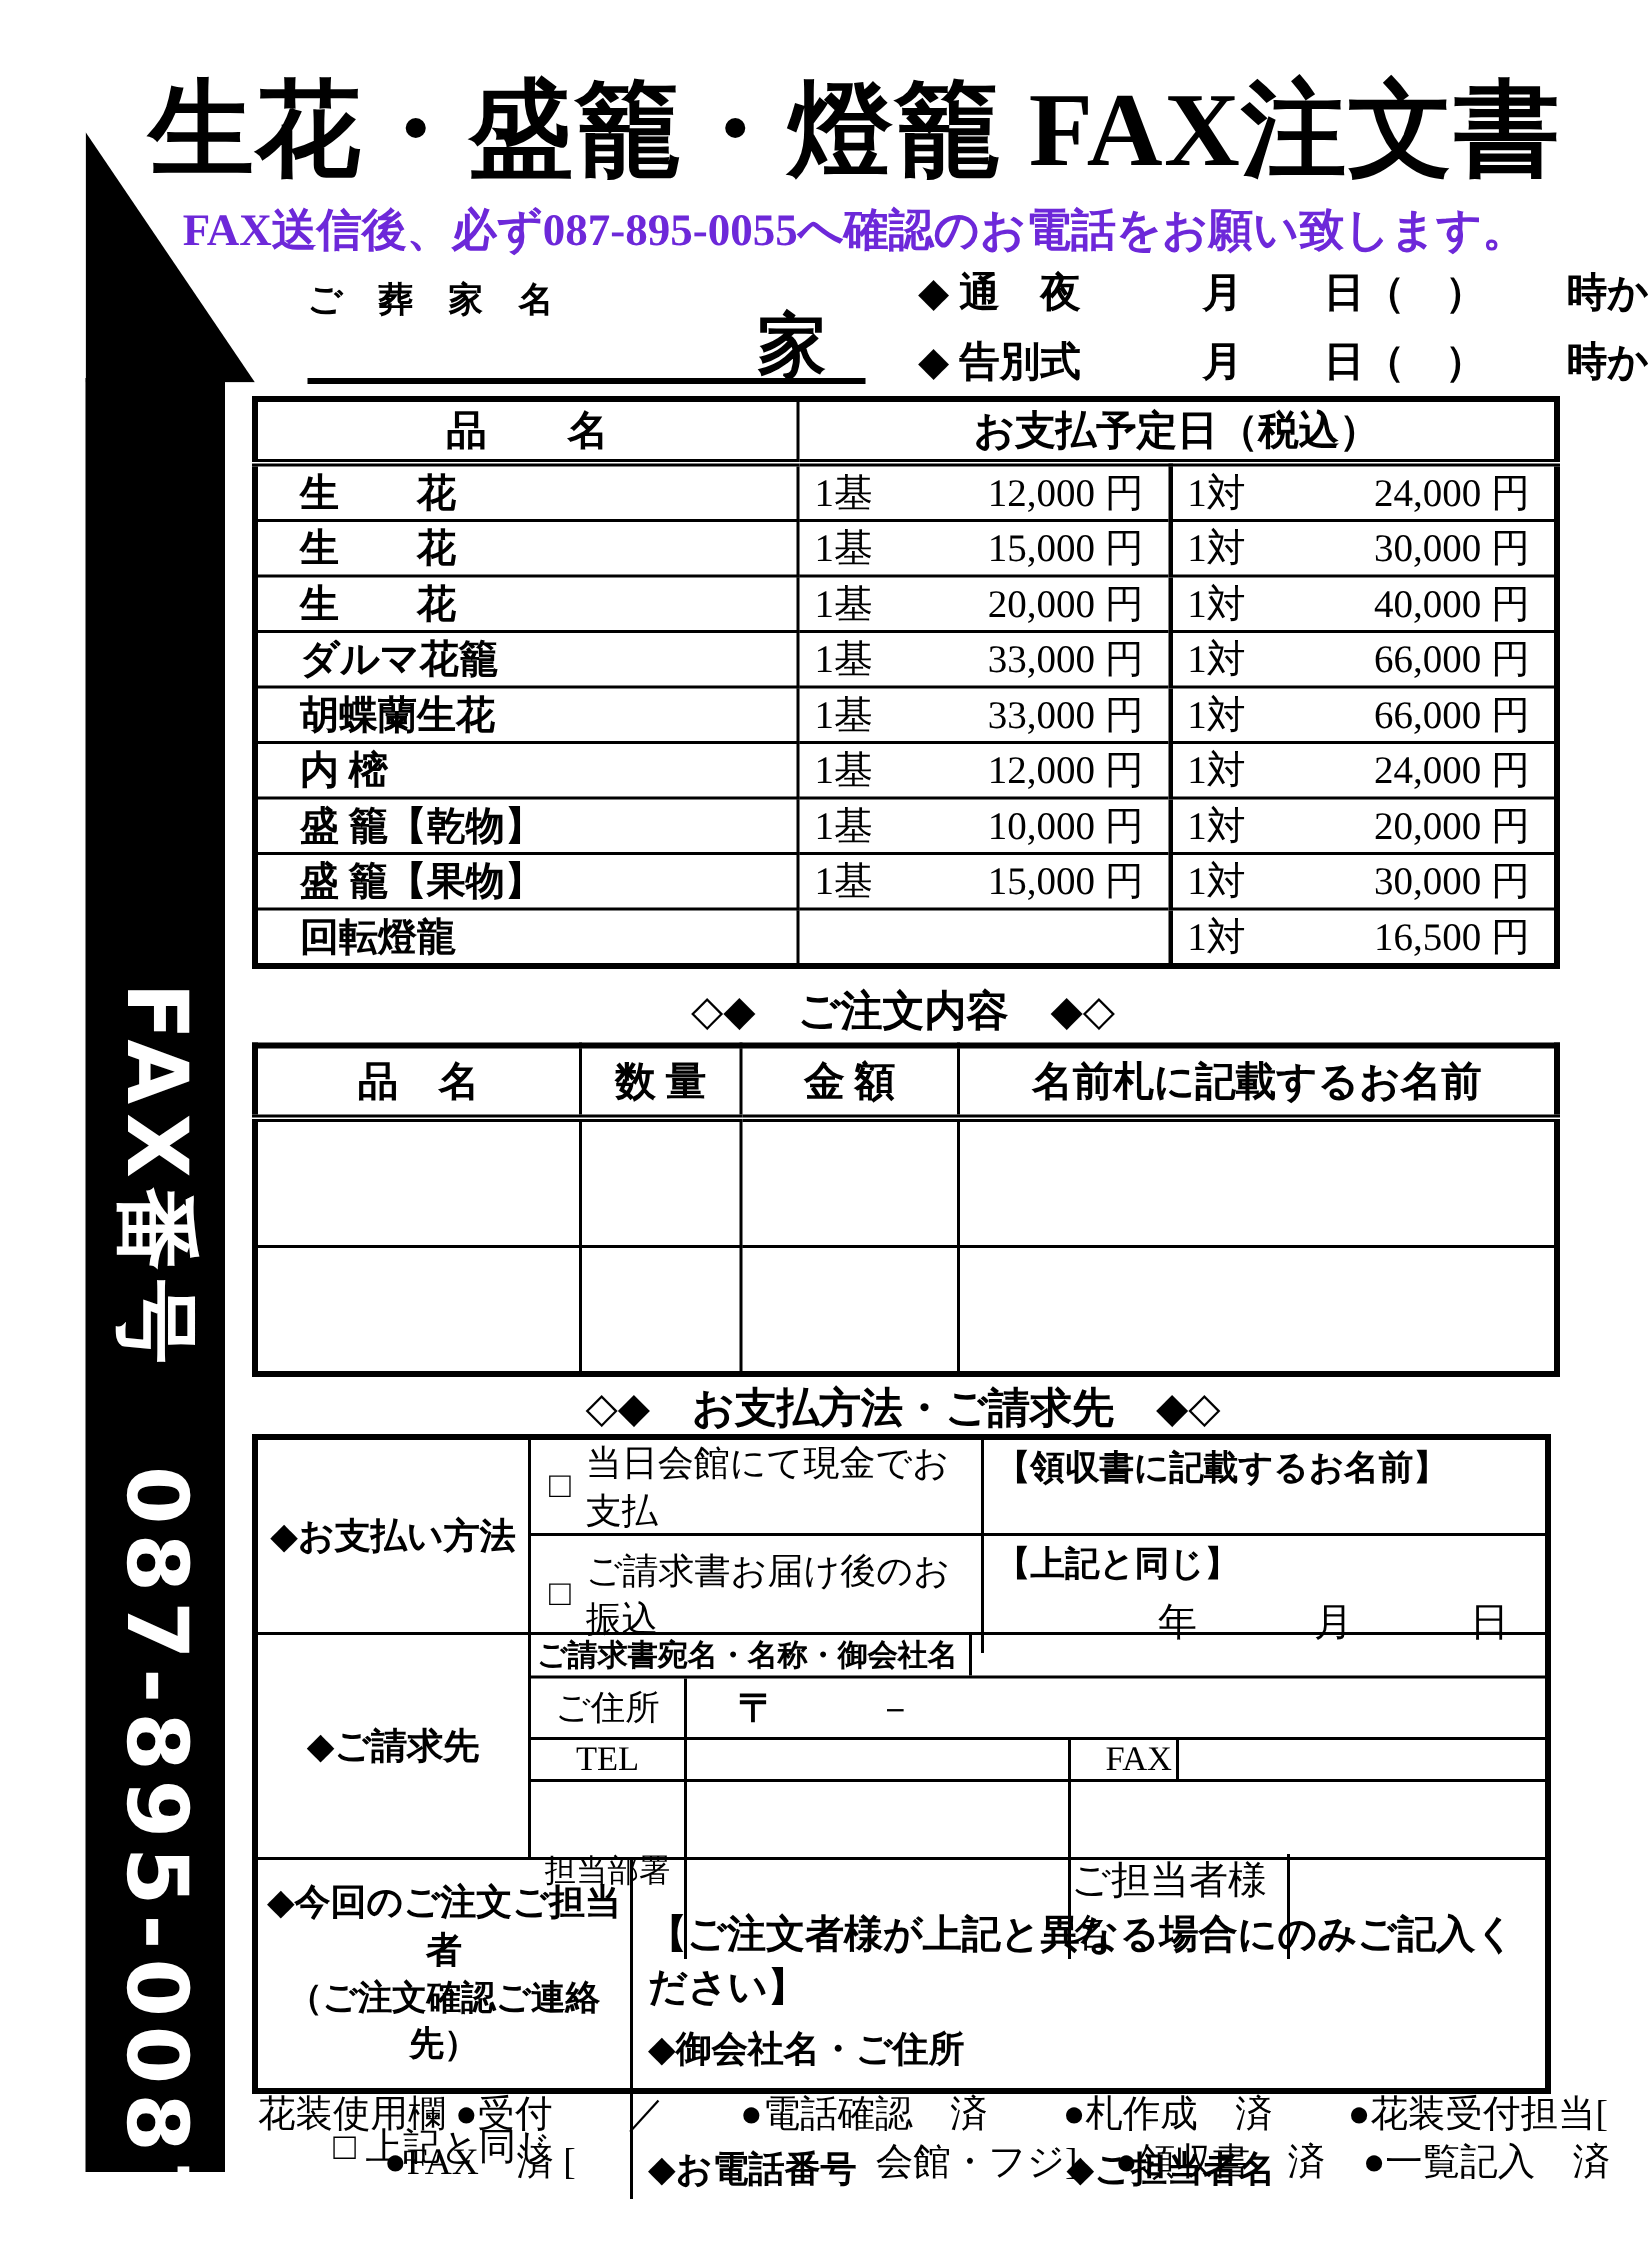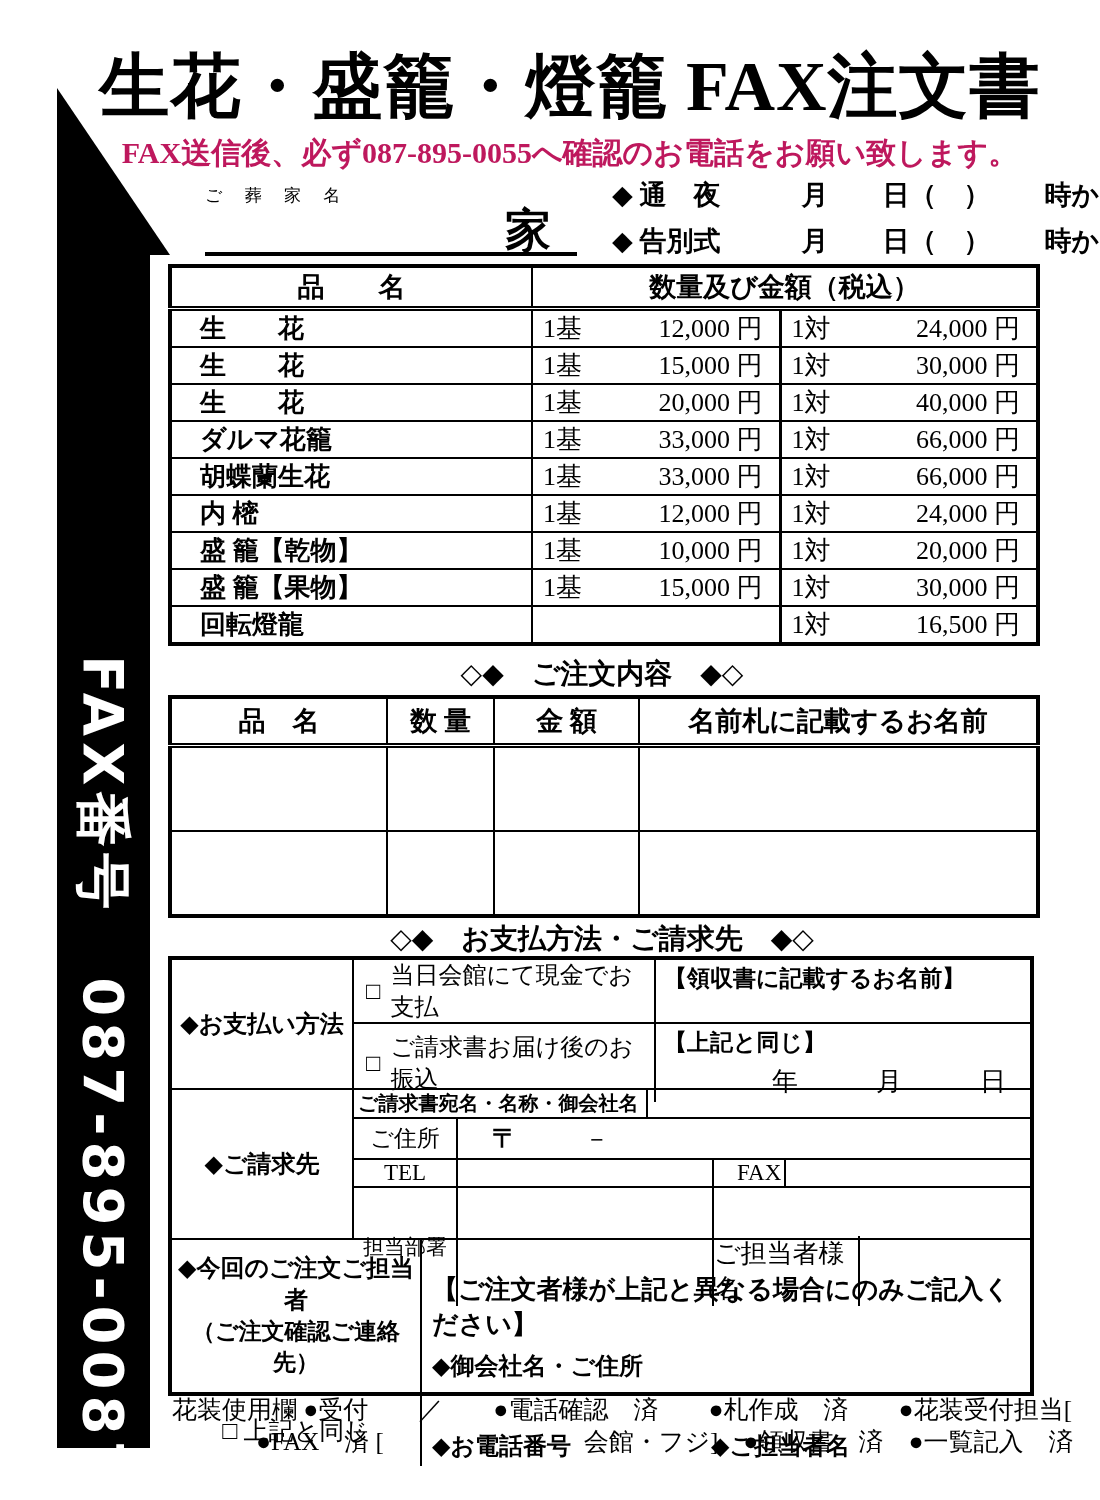--- a/index.html
+++ b/index.html
@@ -12,22 +12,22 @@
   .side-tri{position:absolute;left:57px;top:88px;width:113px;height:167px;background:#000;
     clip-path:polygon(0 0,100% 100%,0 100%);}
   .side-bar{position:absolute;left:57px;top:252px;width:93px;height:1196px;background:#000;}
   .side-text{position:absolute;left:131px;top:655px;transform-origin:0 0;transform:rotate(90deg);
     color:#fff;font-family:"DejaVu Sans","Liberation Sans",sans-serif;font-weight:bold;
     font-size:56px;line-height:1;letter-spacing:6px;white-space:nowrap;}
   
   .title{position:absolute;left:60px;top:40px;width:1020px;text-align:center;
     font-size:70px;font-weight:bold;letter-spacing:1px;white-space:nowrap;}
   .notice{position:absolute;left:60px;top:133px;width:1020px;text-align:center;
-    color:#be185d;font-size:30px;font-weight:bold;white-space:nowrap;}
-  .family-label{position:absolute;left:205px;top:184px;font-size:17px;font-weight:normal;letter-spacing:9px;}
+    color:#6d28d9;font-size:30px;font-weight:bold;white-space:nowrap;}
+  .family-label{position:absolute;left:205px;top:184px;font-size:23px;font-weight:bold;letter-spacing:9px;}
   .family-suffix{position:absolute;left:505px;top:200px;font-size:46px;font-weight:bold;}
   .family-line{position:absolute;left:205px;top:252px;width:372px;height:4px;background:#000;}
   .sched{position:absolute;left:612px;top:172px;font-size:27px;font-weight:bold;line-height:46px;white-space:nowrap;}
   
   table.price{position:absolute;left:168px;top:264px;width:868px;border-collapse:collapse;
     table-layout:fixed;border:4px solid #000;}
   table.price th{border:2px solid #000;border-bottom:5px double #000;height:36px;
     font-size:27px;font-weight:bold;text-align:center;}
   table.price td{border:2px solid #000;height:33px;font-size:26px;padding:0;}
   table.price td.nm{padding-left:28px;font-weight:bold;}
@@ -104,21 +104,21 @@
 
 <table class="price">
   <colgroup>
       <col style="width:362px">
       <col style="width:248px">
       <col style="width:258px">
     </colgroup>
   <tbody>
       <tr>
     <th>品　　名</th>
-    <th colspan="2">数量及び金額（税込）</th>
+    <th colspan="2">お支払予定日（税込）</th>
   </tr>
   <tr>
     <td class="nm">生　　花</td>
     <td class="sp">
           <div class="split">
             <span class="u">1基</span>
             <span class="p">12,000 円</span>
           </div>
         </td>
     <td class="c3">

